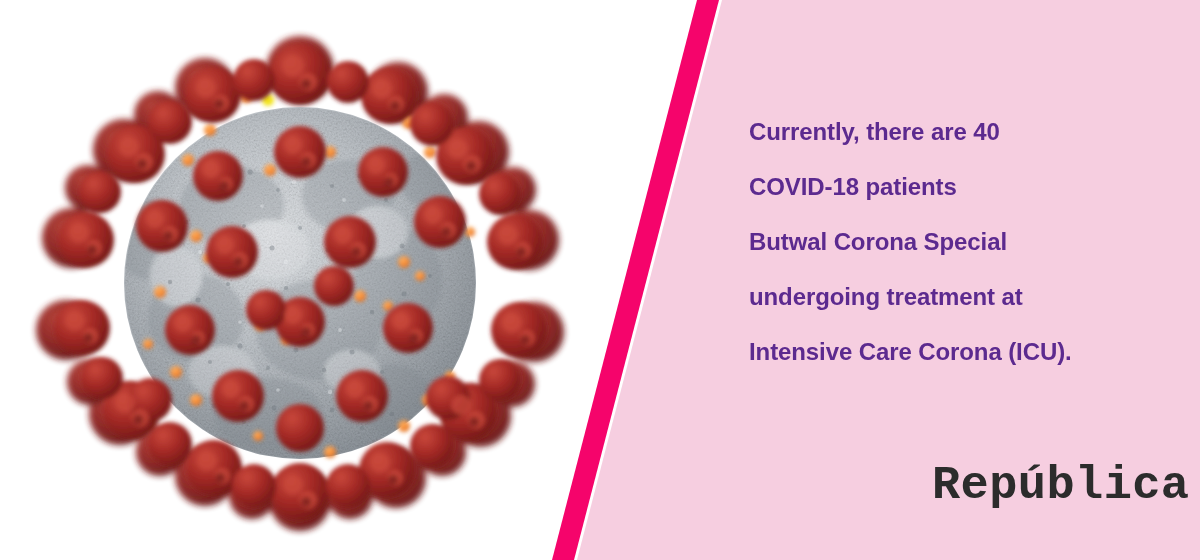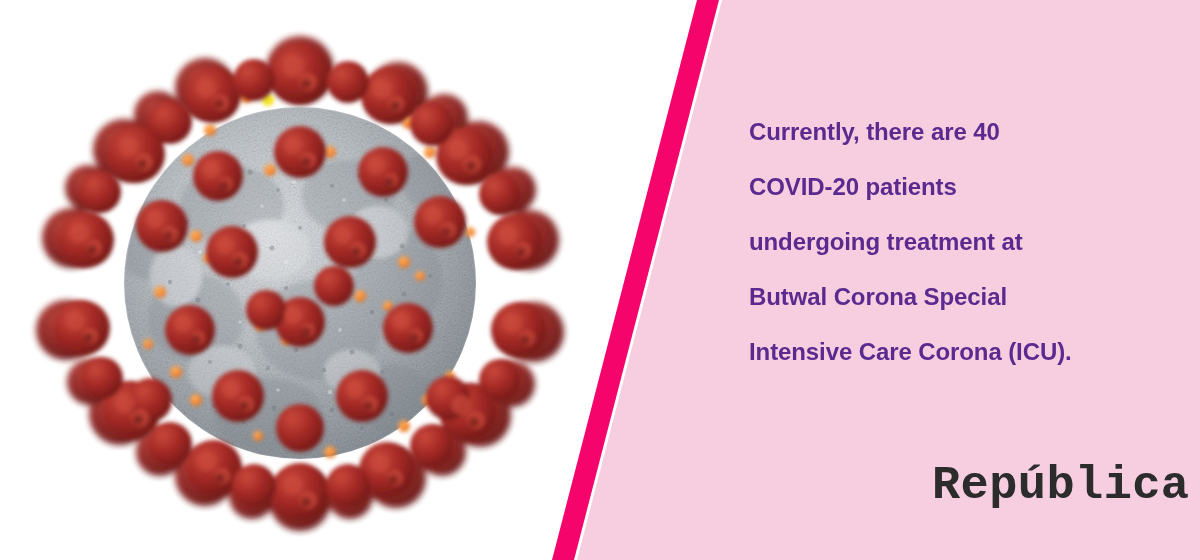--- a/index.html
+++ b/index.html
@@ -427,21 +427,21 @@
         </g>
       </g>
     </svg>
   </div>
 
   <div class="pink-panel"></div>
   <div class="magenta-stripe"></div>
 
   <div class="quote">
     <span class="quote-line">Currently, there are 40</span>
-    <span class="quote-line">COVID-20 patients</span>
+    <span class="quote-line">COVID-18 patients</span>
+    <span class="quote-line">Butwal Corona Special</span>
     <span class="quote-line">undergoing treatment at</span>
-    <span class="quote-line">Butwal Corona Special</span>
     <span class="quote-line">Intensive Care Corona (ICU).</span>
   </div>
 
   <div class="brand">República</div>
 
 </div>
 
 </body></html>

